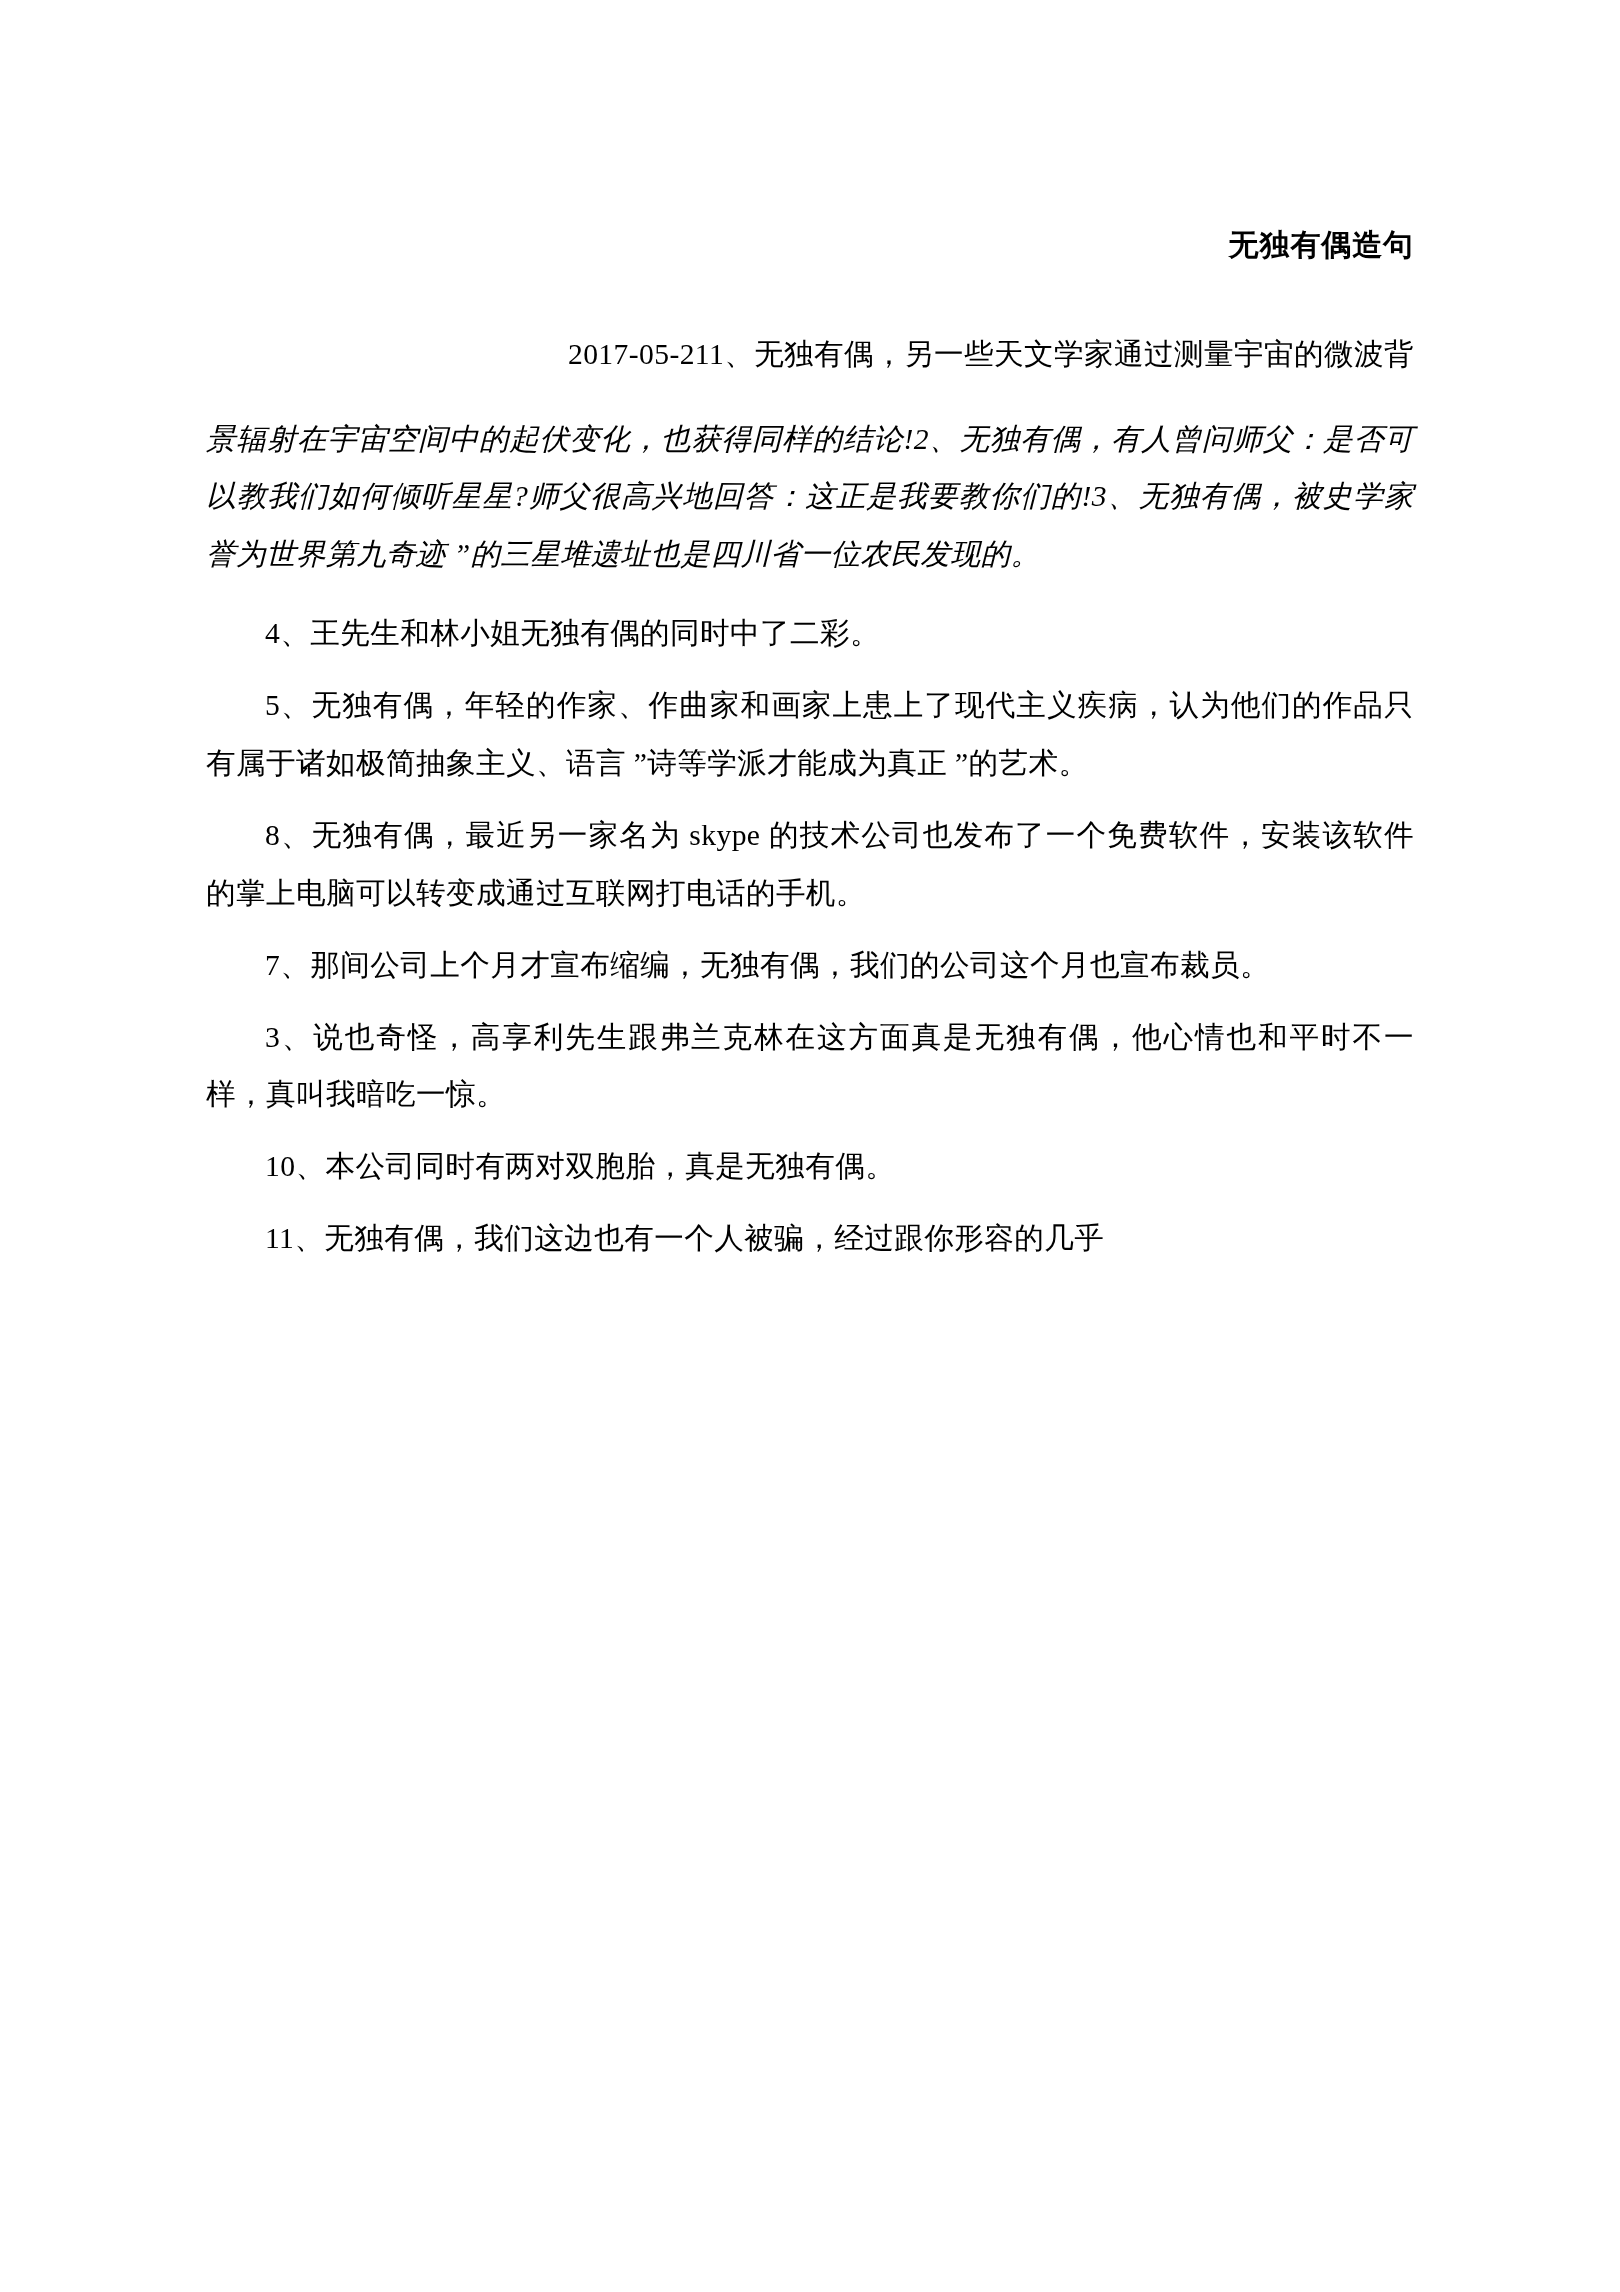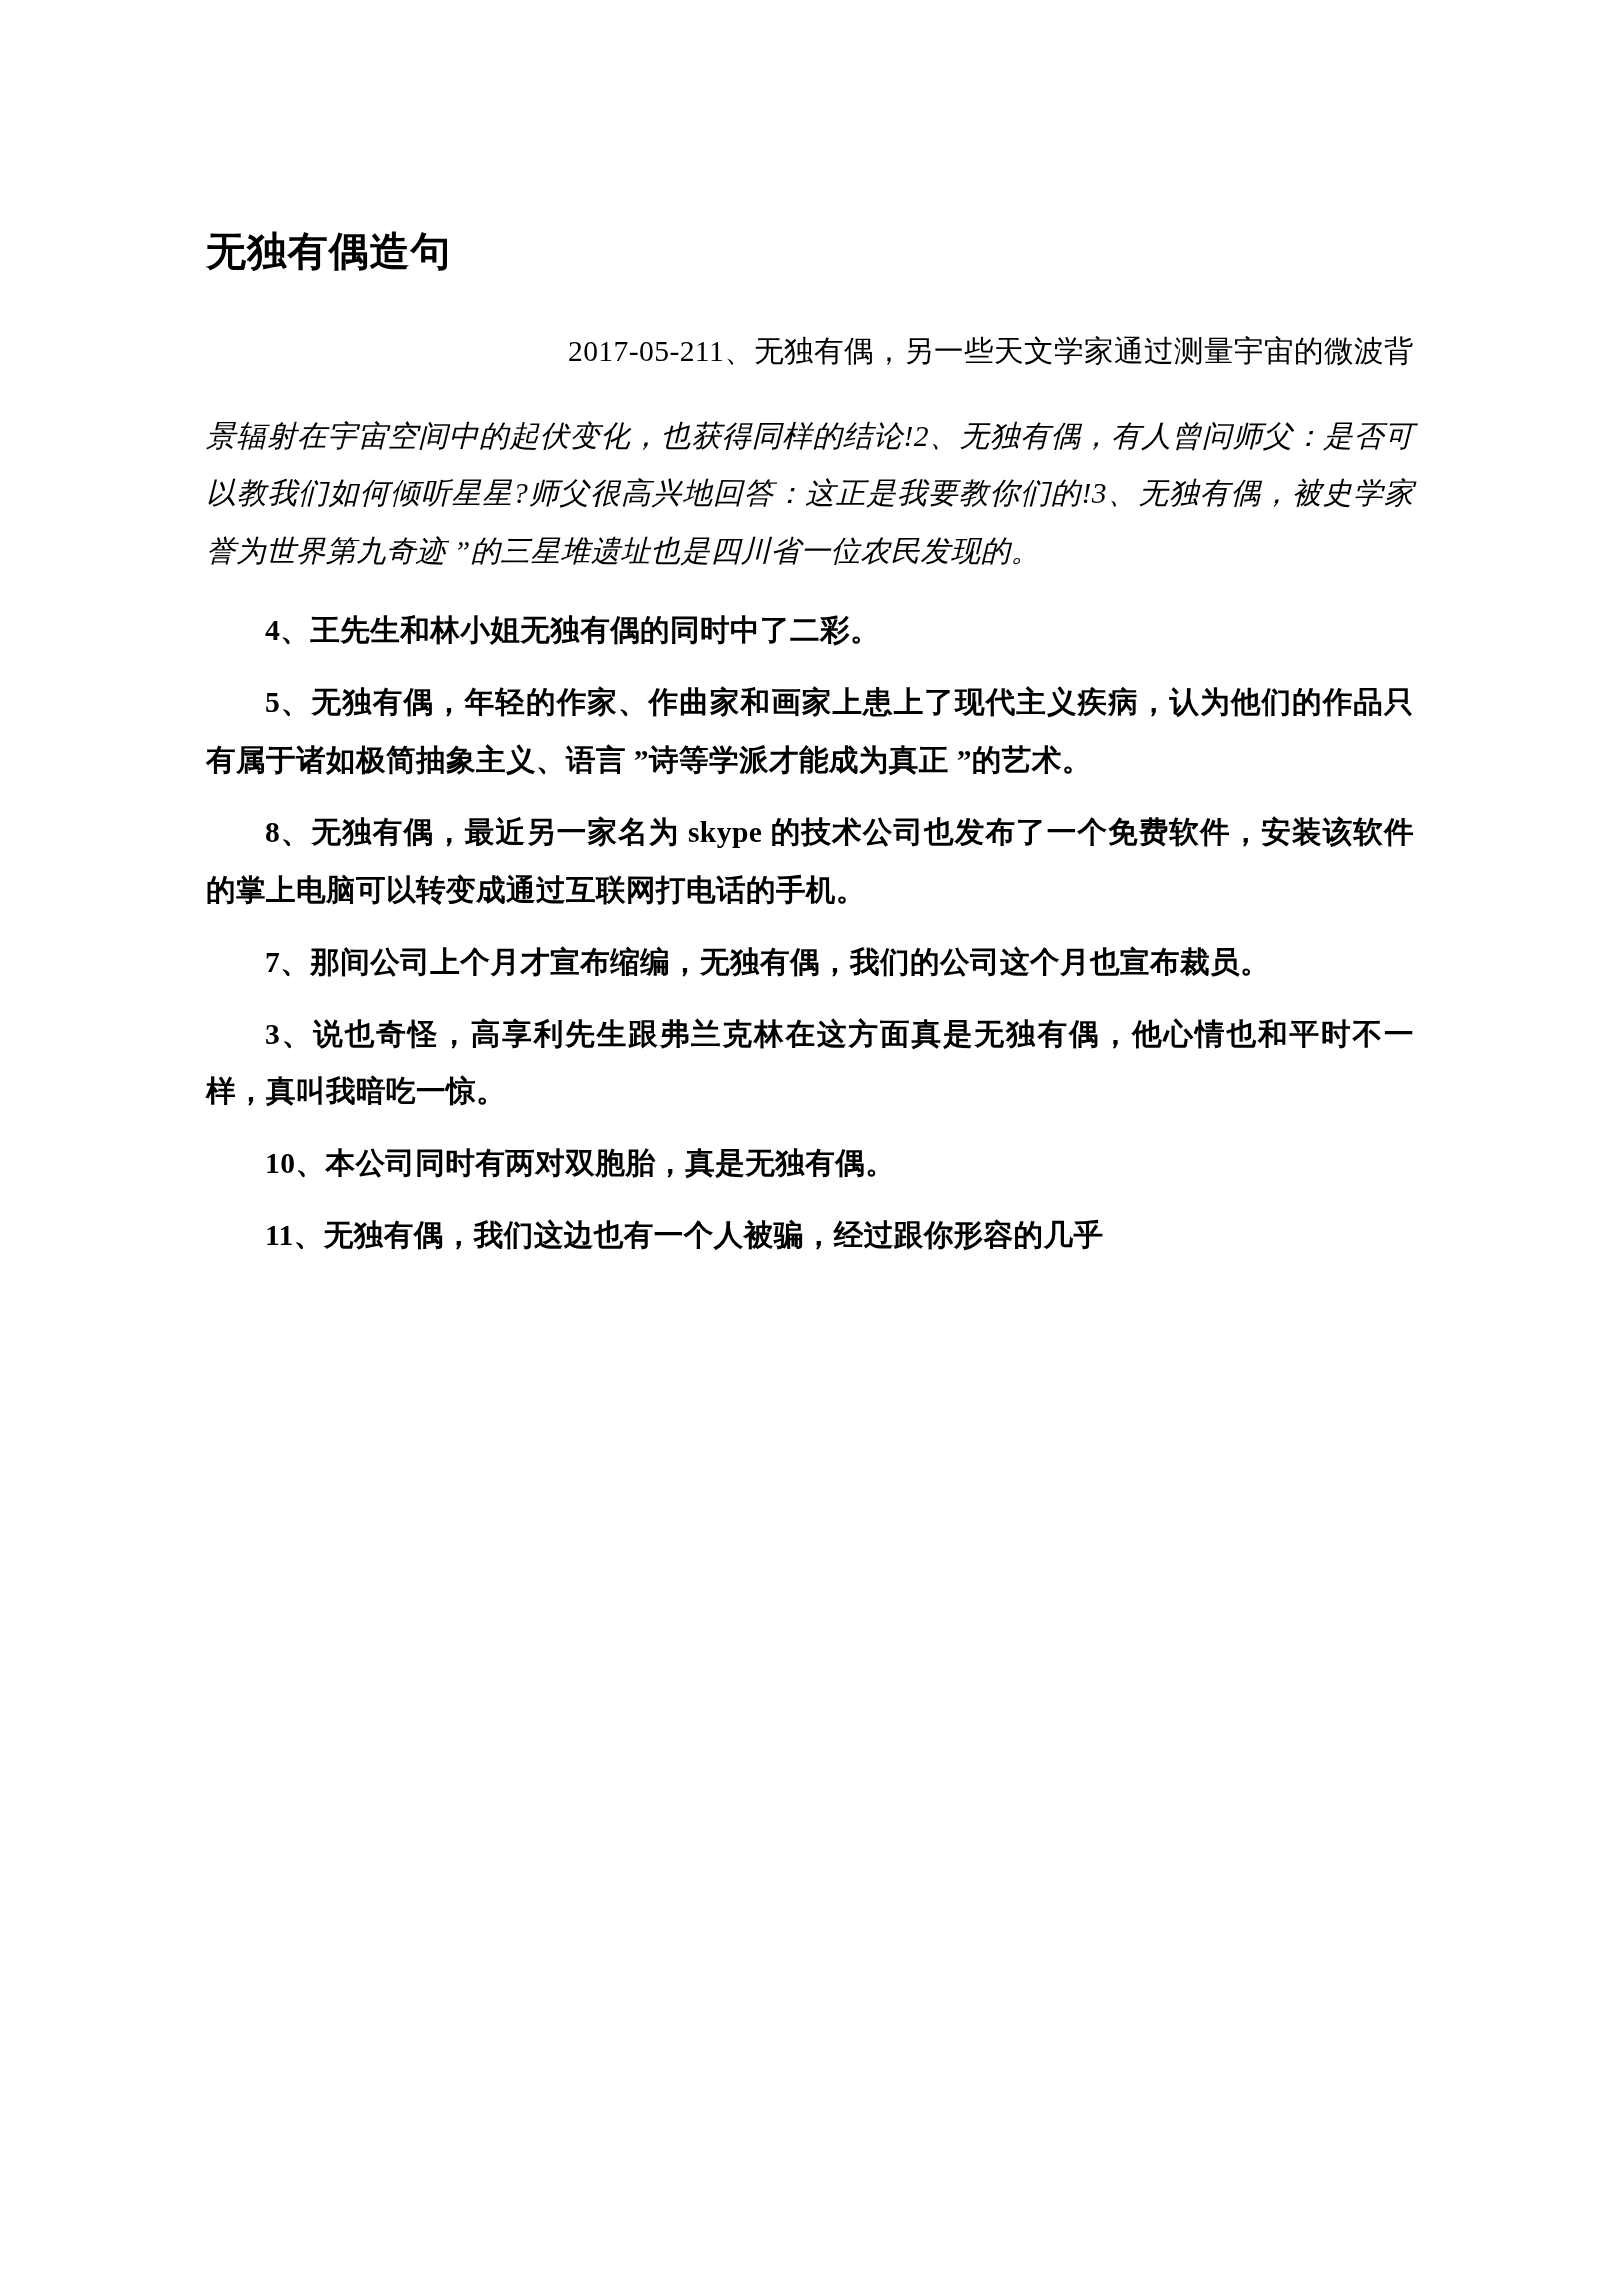--- a/index.html
+++ b/index.html
@@ -14,36 +14,35 @@
     color: #000000;
   }
   .page {
     width: 1620px;
     min-height: 2293px;
     box-sizing: border-box;
     padding: 224px 206px 107px 206px;
     background: #ffffff;
   }
   .doc-title {
-    text-align: left;
-    font-size: 40px;
+    text-align: right;
+    font-size: 30px;
     line-height: 1.4;
-    margin: 0 0 43px 0;
+    margin: 0 0 60px 0;
     letter-spacing: 0.9px;
   }
   .para {
     font-size: 29.6px;
     line-height: 1.95;
     margin: 0 0 14.3px 0;
     text-align: justify;
     letter-spacing: 0.4px;
   }
   .para.indent {
     text-indent: 59px;
-    font-weight: bold;
   }
   .para.first-block {
     margin-bottom: 21.5px;
     font-style: italic;
   }
   .lead {
     font-size: 29.6px;
     line-height: 1.95;
     margin: 0 0 27px 0;
     text-align: right;

